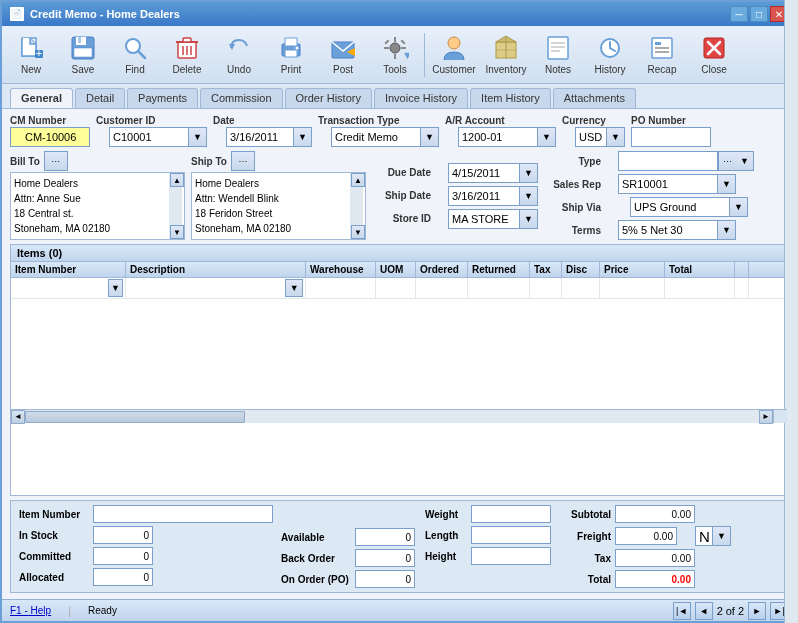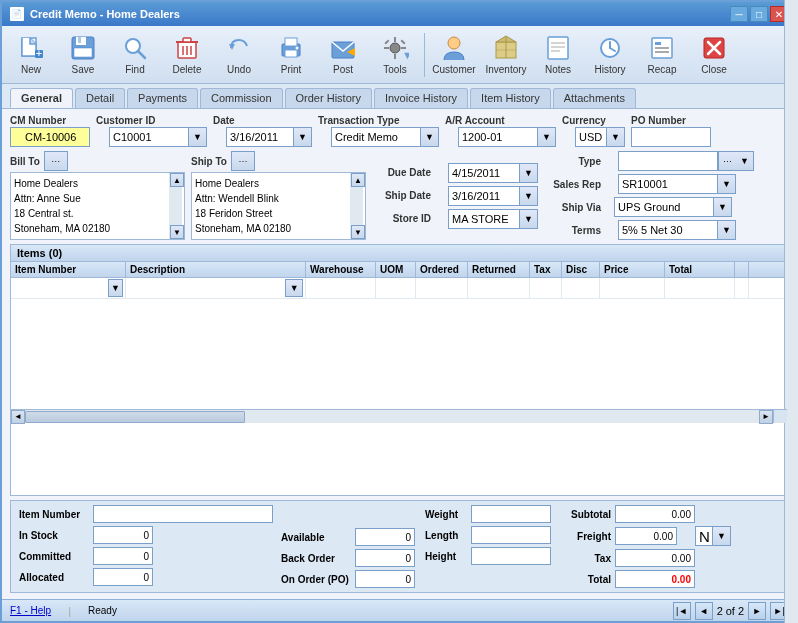--- a/index.html
+++ b/index.html
@@ -382,21 +382,21 @@
                 <button class="field-btn">▼</button>
               </div>
             </div>
             <div class="right-row" style="display:flex; align-items:center; gap:4px;">
               <span class="field-label" style="width:55px; text-align:right;">Sales Rep</span>
               <div class="field-input-with-btn">
                 <input class="field-input" type="text" style="width: 100px;" value="SR10001">
                 <button class="field-btn">▼</button>
               </div>
             </div>
-            <div class="right-row" style="display:flex; align-items:center; gap:0;">
+            <div class="right-row" style="display:flex; align-items:center; gap:16px;">
               <span class="field-label" style="width:55px; text-align:right;">Ship Via</span>
               <div class="field-input-with-btn">
                 <input class="field-input" type="text" style="width: 100px;" value="UPS Ground">
                 <button class="field-btn">▼</button>
               </div>
             </div>
             <div class="right-row" style="display:flex; align-items:center; gap:4px;">
               <span class="field-label" style="width:55px; text-align:right;">Terms</span>
               <div class="field-input-with-btn">
                 <input class="field-input" type="text" style="width: 100px;" value="5% 5 Net 30">

